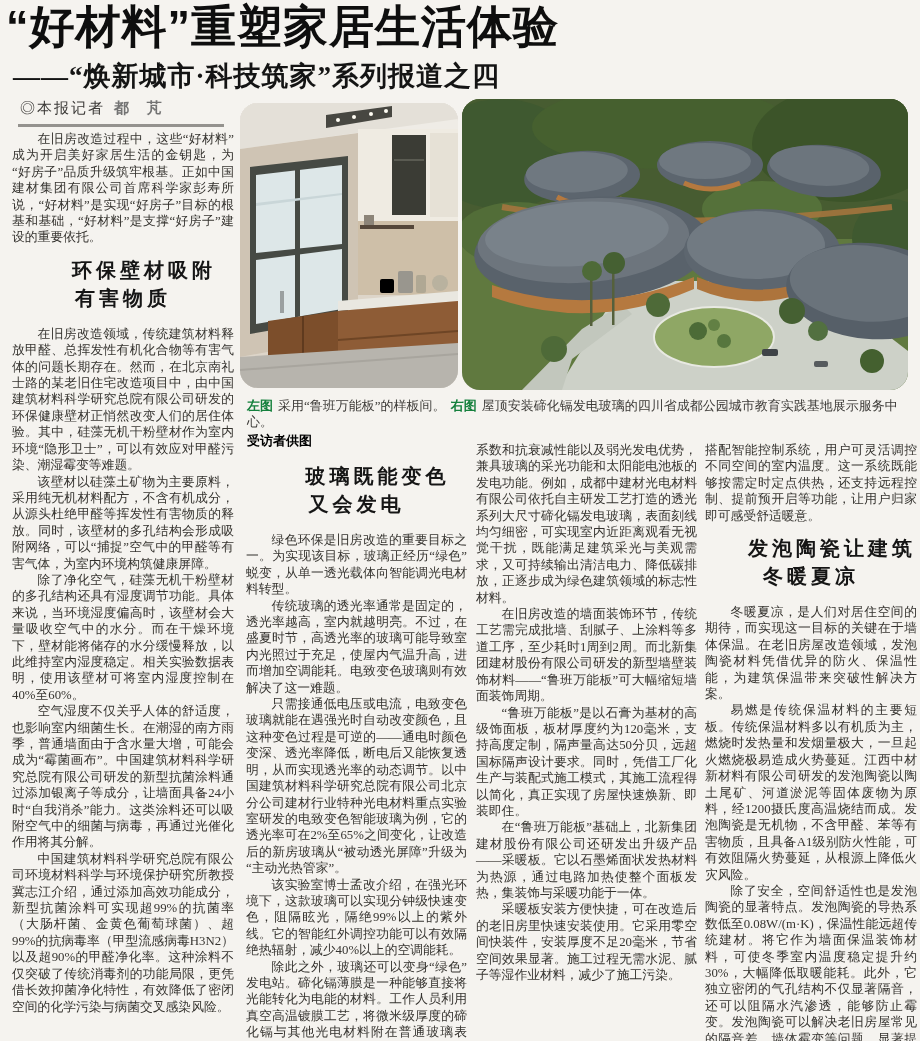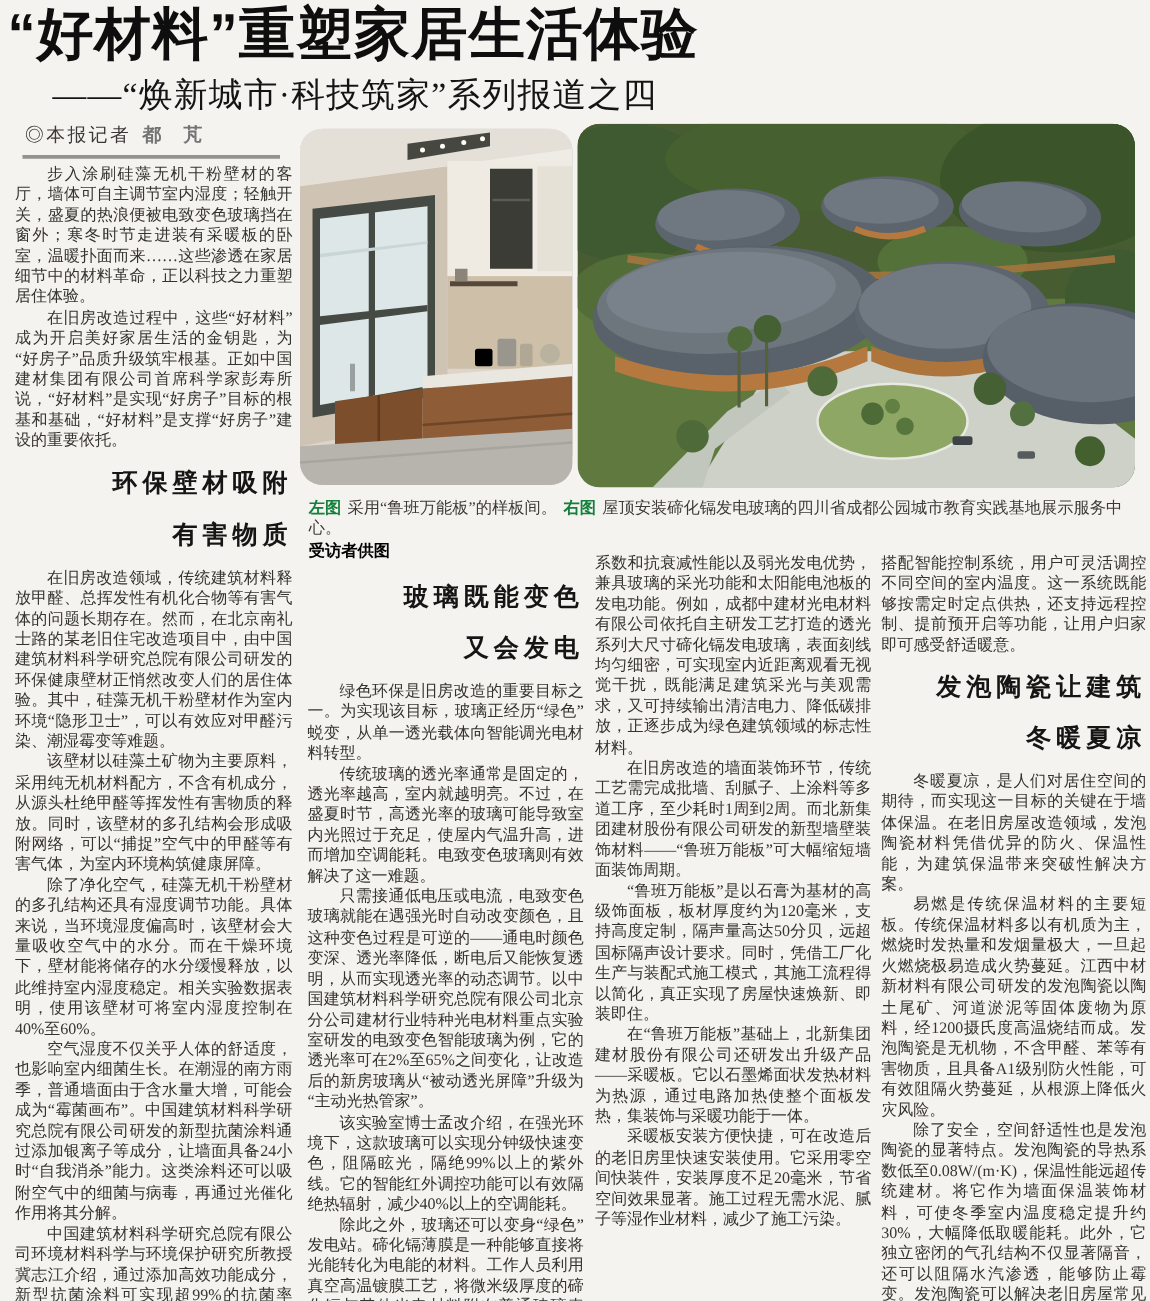--- a/index.html
+++ b/index.html
@@ -13,22 +13,22 @@
   .page { position:absolute; inset:0; }
 
   
   .headline {
     position:absolute; left:6px; top:-2px; width:700px;
     font-family:"Liberation Sans", sans-serif;
     font-weight:900; font-size:45px; line-height:58px;
     letter-spacing:1px; color:#0e0e0e; white-space:nowrap;
   }
   .subtitle {
-    position:absolute; left:42px; top:58px;
-    font-size:27px; font-weight:normal; color:#141414;
+    position:absolute; left:13px; top:58px;
+    font-size:27px; font-weight:bold; color:#141414;
     letter-spacing:1px; white-space:nowrap;
   }
   .byline { position:absolute; left:20px; top:99px; font-size:15px; color:#3b3937; letter-spacing:2px; }
   .byline .name { font-weight:bold; margin-left:9px; letter-spacing:7px; color:#737373; }
   .byline-rule { position:absolute; left:18px; top:124px; width:206px; height:3px; background:#94928e; }
 
   
   .photo { position:absolute; border-radius:18px; overflow:hidden; background:#ccc; }
   .photo svg { display:block; width:100%; height:100%; }
   .photo-left  { left:240px; top:103px; width:218px; height:285px; }
@@ -47,27 +47,27 @@
     text-align:justify; color:#35332f;
   }
   .col p { text-indent:2em; }
   .col p.cont { text-indent:0; }
   .col1 { left:12px;  top:131px; }
   .col2 { left:246px; top:452px; width:221px; }
   .col3 { left:476px; top:442px; width:221px; }
   .col4 { left:705px; top:442px; width:212px; }
 
   .sec-heading {
-    font-family:Liberation Sans, sans-serif;
+    font-family:Liberation Mono, monospace;
     font-weight:bold; font-size:20px; line-height:28px;
-    letter-spacing:4px; color:#151515; text-align:right;
+    letter-spacing:4px; color:#151515; text-align:center;
     margin:12px 0 12px;
   }
   .sec-heading .l1 { display:block; padding-left:2.1em; }
-  .sec-heading .l2 { display:block;margin-top:13px; }
+  .sec-heading .l2 { display:block; }
 </style>
 </head>
 <body>
 
 <div class="page">
 
   <h1 class="headline">“好材料”重塑家居生活体验</h1>
   <div class="subtitle">——“焕新城市·科技筑家”系列报道之四</div>
   <div class="byline">
     <span>◎本报记者</span><span class="name">都 芃</span>
@@ -169,21 +169,20 @@
     </svg>
   </figure>
 
   <div class="caption">
     <span class="cap-label">左图</span><span class="cap-seg">采用“鲁班万能板”的样板间。</span>
     <span class="cap-label">右图</span><span class="cap-seg">屋顶安装碲化镉发电玻璃的四川省成都公园城市教育实践基地展示服务中心。</span>
     <div class="credit">受访者供图</div>
   </div>
 
   <section class="col col1">
-    <p>步入涂刷硅藻无机干粉壁材的客厅，墙体可自主调节室内湿度；轻触开关，盛夏的热浪便被电致变色玻璃挡在窗外；寒冬时节走进装有采暖板的卧室，温暖扑面而来……这些渗透在家居细节中的材料革命，正以科技之力重塑居住体验。</p>
     <p>在旧房改造过程中，这些“好材料”成为开启美好家居生活的金钥匙，为“好房子”品质升级筑牢根基。正如中国建材集团有限公司首席科学家彭寿所说，“好材料”是实现“好房子”目标的根基和基础，“好材料”是支撑“好房子”建设的重要依托。</p>
     <h2 class="sec-heading">
       <span class="l1">环保壁材吸附</span>
       <span class="l2">有害物质</span>
     </h2>
     <p>在旧房改造领域，传统建筑材料释放甲醛、总挥发性有机化合物等有害气体的问题长期存在。然而，在北京南礼士路的某老旧住宅改造项目中，由中国建筑材料科学研究总院有限公司研发的环保健康壁材正悄然改变人们的居住体验。其中，硅藻无机干粉壁材作为室内环境“隐形卫士”，可以有效应对甲醛污染、潮湿霉变等难题。</p>
     <p>该壁材以硅藻土矿物为主要原料，采用纯无机材料配方，不含有机成分，从源头杜绝甲醛等挥发性有害物质的释放。同时，该壁材的多孔结构会形成吸附网络，可以“捕捉”空气中的甲醛等有害气体，为室内环境构筑健康屏障。</p>
     <p>除了净化空气，硅藻无机干粉壁材的多孔结构还具有湿度调节功能。具体来说，当环境湿度偏高时，该壁材会大量吸收空气中的水分。而在干燥环境下，壁材能将储存的水分缓慢释放，以此维持室内湿度稳定。相关实验数据表明，使用该壁材可将室内湿度控制在40%至60%。</p>
     <p>空气湿度不仅关乎人体的舒适度，也影响室内细菌生长。在潮湿的南方雨季，普通墙面由于含水量大增，可能会成为“霉菌画布”。中国建筑材料科学研究总院有限公司研发的新型抗菌涂料通过添加银离子等成分，让墙面具备24小时“自我消杀”能力。这类涂料还可以吸附空气中的细菌与病毒，再通过光催化作用将其分解。</p>
     <p>中国建筑材料科学研究总院有限公司环境材料科学与环境保护研究所教授冀志江介绍，通过添加高效功能成分，新型抗菌涂料可实现超99%的抗菌率（大肠杆菌、金黄色葡萄球菌）、超99%的抗病毒率（甲型流感病毒H3N2）以及超90%的甲醛净化率。这种涂料不仅突破了传统消毒剂的功能局限，更凭借长效抑菌净化特性，有效降低了密闭空间的化学污染与病菌交叉感染风险。</p>

